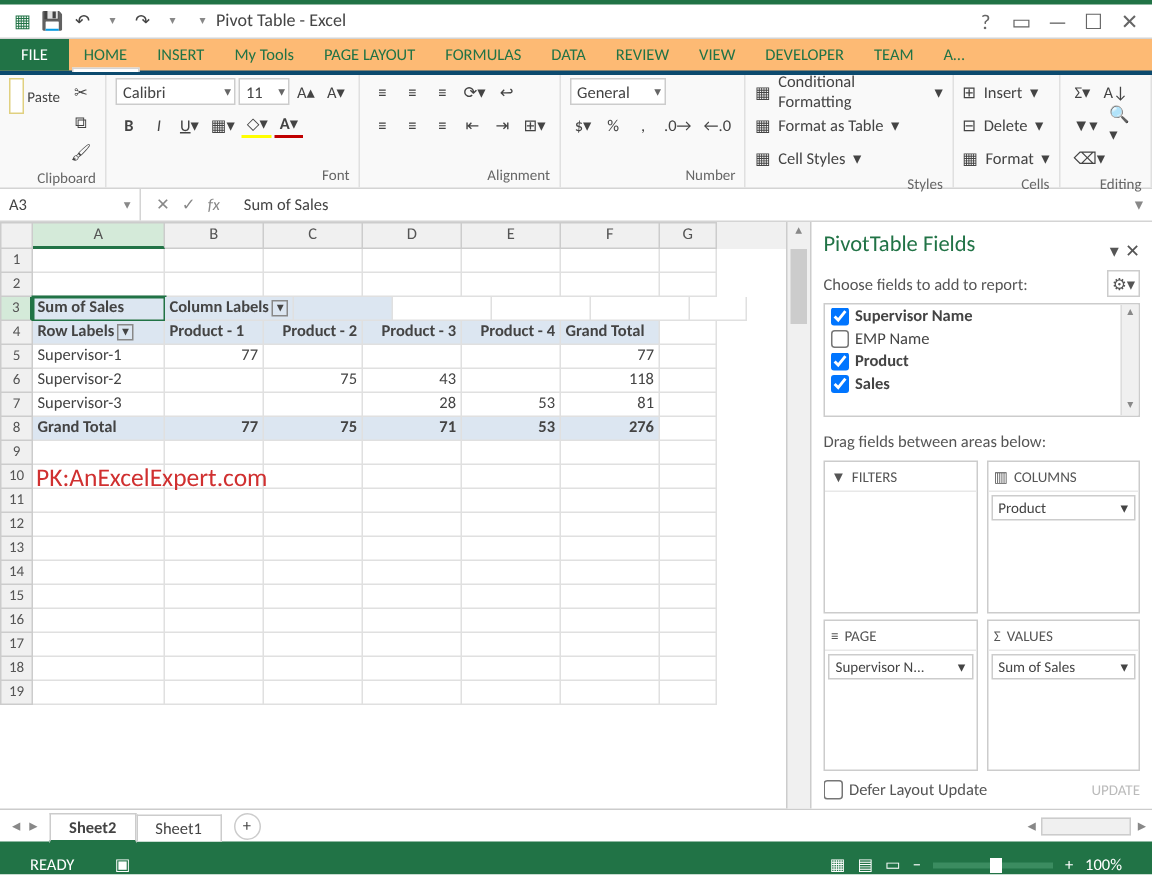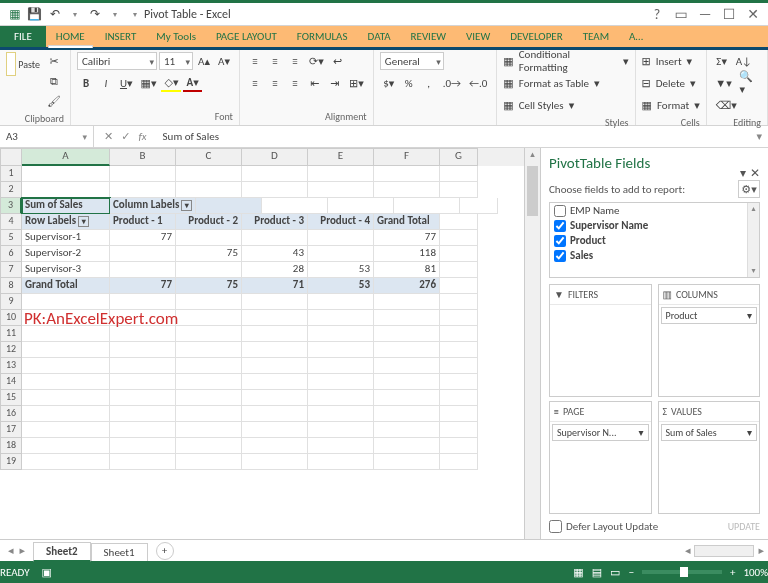--- a/index.html
+++ b/index.html
@@ -46,21 +46,21 @@
 .c.hdr { background:#dce6f1;}
 .c.tot { background:#dce6f1; font-weight:bold;}
 .c.A{flex:0 0 88px;}
 .activeCell{ outline:2px solid #217346; outline-offset:-1px;}
 .watermark{position:absolute;left:24px;top:160px;font-size:17px;color:#d03030;font-weight:normal;pointer-events:none;}
 .dd{display:inline-block;width:11px;height:11px;border:1px solid #888;font-size:8px;line-height:9px;text-align:center;margin-left:2px;vertical-align:middle;}
 .vscroll{width:16px;background:#f0f0f0;border-left:1px solid #ccc;position:relative;}
 .vthumb{position:absolute;top:18px;left:2px;right:2px;height:50px;background:#ccc;}
 .pane { width:228px; border-left:1px solid #ccc; background:#fff; padding:6px 8px; display:flex; flex-direction:column; font-size:11px;}
 .pane h2{font-size:15px;color:#217346;font-weight:normal;margin-bottom:8px;}
-.pane .hdrx{display:flex;justify-content:space-between;align-items:flex-end;gap:27px;}
+.pane .hdrx{display:flex;justify-content:space-between;align-items:center;gap:27px;}
 .pane .close{display:flex;gap:4px;font-size:12px;color:#555;}
 .choose{display:flex;justify-content:space-between;align-items:center;margin-bottom:4px;color:#555;}
 .gear{width:22px;height:18px;border:1px solid #ccc;display:flex;align-items:center;justify-content:center;}
 .fields{border:1px solid #ccc;height:76px;overflow:hidden;position:relative;}
 .fld{display:flex;align-items:center;gap:4px;padding:1px 4px;}
 .fld input{width:12px;height:12px;}
 .fld.b{font-weight:bold;}
 .drag{margin-top:10px;color:#555;}
 .areas{display:grid;grid-template-columns:1fr 1fr;gap:4px 6px;margin-top:6px;flex:1;}
 .area{border:1px solid #ccc;min-height:72px;display:flex;flex-direction:column;}
@@ -68,21 +68,21 @@
 .area .item{margin:2px;border:1px solid #ccc;padding:1px 4px;font-size:10px;display:flex;justify-content:space-between;background:#fff;}
 .defer{display:flex;gap:4px;margin-top:6px;color:#555;}
 .upd{margin-left:auto;color:#bbb;font-size:10px;padding-left:44px;}
 .sheettabs { height:22px; display:flex; align-items:center; border-top:1px solid #ccc; font-size:11px; background:#fff;}
 .stbtns{display:flex;gap:6px;padding:0 8px;color:#888;}
 .stab{padding:2px 12px;border:1px solid #ccc;border-bottom:none;background:#fff;margin-top:2px;}
 .stab.active{font-weight:bold;border-bottom:2px solid #217346;background:#fff;}
 .addsheet{width:18px;height:18px;border:1px solid #ccc;border-radius:50%;display:flex;align-items:center;justify-content:center;margin-left:8px;}
 .hscroll{flex:1;display:flex;justify-content:flex-end;align-items:center;padding-right:4px;}
 .hsbar{width:60px;height:12px;background:#f0f0f0;border:1px solid #ccc;}
-.status { height:22px; background:#217346; color:#fff; display:flex; align-items:center; padding:0 0; font-size:11px; gap:12px;}
+.status { height:22px; background:#217346; color:#fff; display:flex; align-items:flex-end; padding:0 20px; font-size:11px; gap:27px;}
 .status .right{margin-left:auto;display:flex;align-items:center;gap:8px;}
 .zslider{width:80px;height:4px;background:#3b8c60;position:relative;}
 .zslider::before{content:"";position:absolute;left:38px;top:-3px;width:8px;height:10px;background:#fff;}
 .underA{border-bottom:2px solid #c00000;}
 .underFill{border-bottom:2px solid #ffff00;}
 </style>
 </head>
 <body>
 
 <div class="titlebar">
@@ -182,20 +182,21 @@
     <div class="body stack">
       <div class="combo" style="width:64px">General</div>
       <div class="row">
         <div class="btn">$▾</div>
         <div class="btn">%</div>
         <div class="btn">,</div>
         <div class="btn">.0→</div>
         <div class="btn">←.0</div>
       </div>
     </div>
+    <div class="label">Number</div>
   </div>
   <div class="rgroup">
     <div class="body stack" style="align-items:flex-start">
       <div class="row">
           <span>▦</span>
           <span class="btn">Conditional Formatting</span>
           <span>▾</span>
         </div>
       <div class="row">
           <span>▦</span>
@@ -479,41 +480,42 @@
       <div class="close">
           <span>▾</span>
           <span>✕</span>
         </div>
     </div>
     <div class="choose">
       <span>Choose fields to add to report:</span>
       <span class="gear">⚙▾</span>
     </div>
     <div class="fields">
+      <div class="fld b">
+          <input type="checkbox" checked="" style="">
+          <span>Supervisor Name</span>
+        </div>
       <div class="fld">
           <input type="checkbox" style="">
           <span>EMP Name</span>
         </div>
       <div class="fld b">
           <input type="checkbox" checked="" style="">
-          <span>Supervisor Name</span>
-        </div>
-      <div class="fld b">
-          <input type="checkbox" checked="" style="">
           <span>Product</span>
         </div>
       <div class="fld b">
           <input type="checkbox" checked="" style="">
           <span>Sales</span>
         </div>
       <div style="position:absolute;right:0;top:0;bottom:0;width:12px;background:#f0f0f0;border-left:1px solid #ddd">
         <div style="text-align:center;font-size:8px;color:#888">▴</div>
         <div style="position:absolute;bottom:2px;width:100%;text-align:center;font-size:8px;color:#888">▾</div>
       </div>
     </div>
+    <div class="drag">Drag fields between areas below:</div>
     <div class="areas">
       <div class="area">
         <div class="ah">
             <span>▼</span>
             <span>FILTERS</span>
           </div>
       </div>
       <div class="area">
         <div class="ah">
             <span>▥</span>

